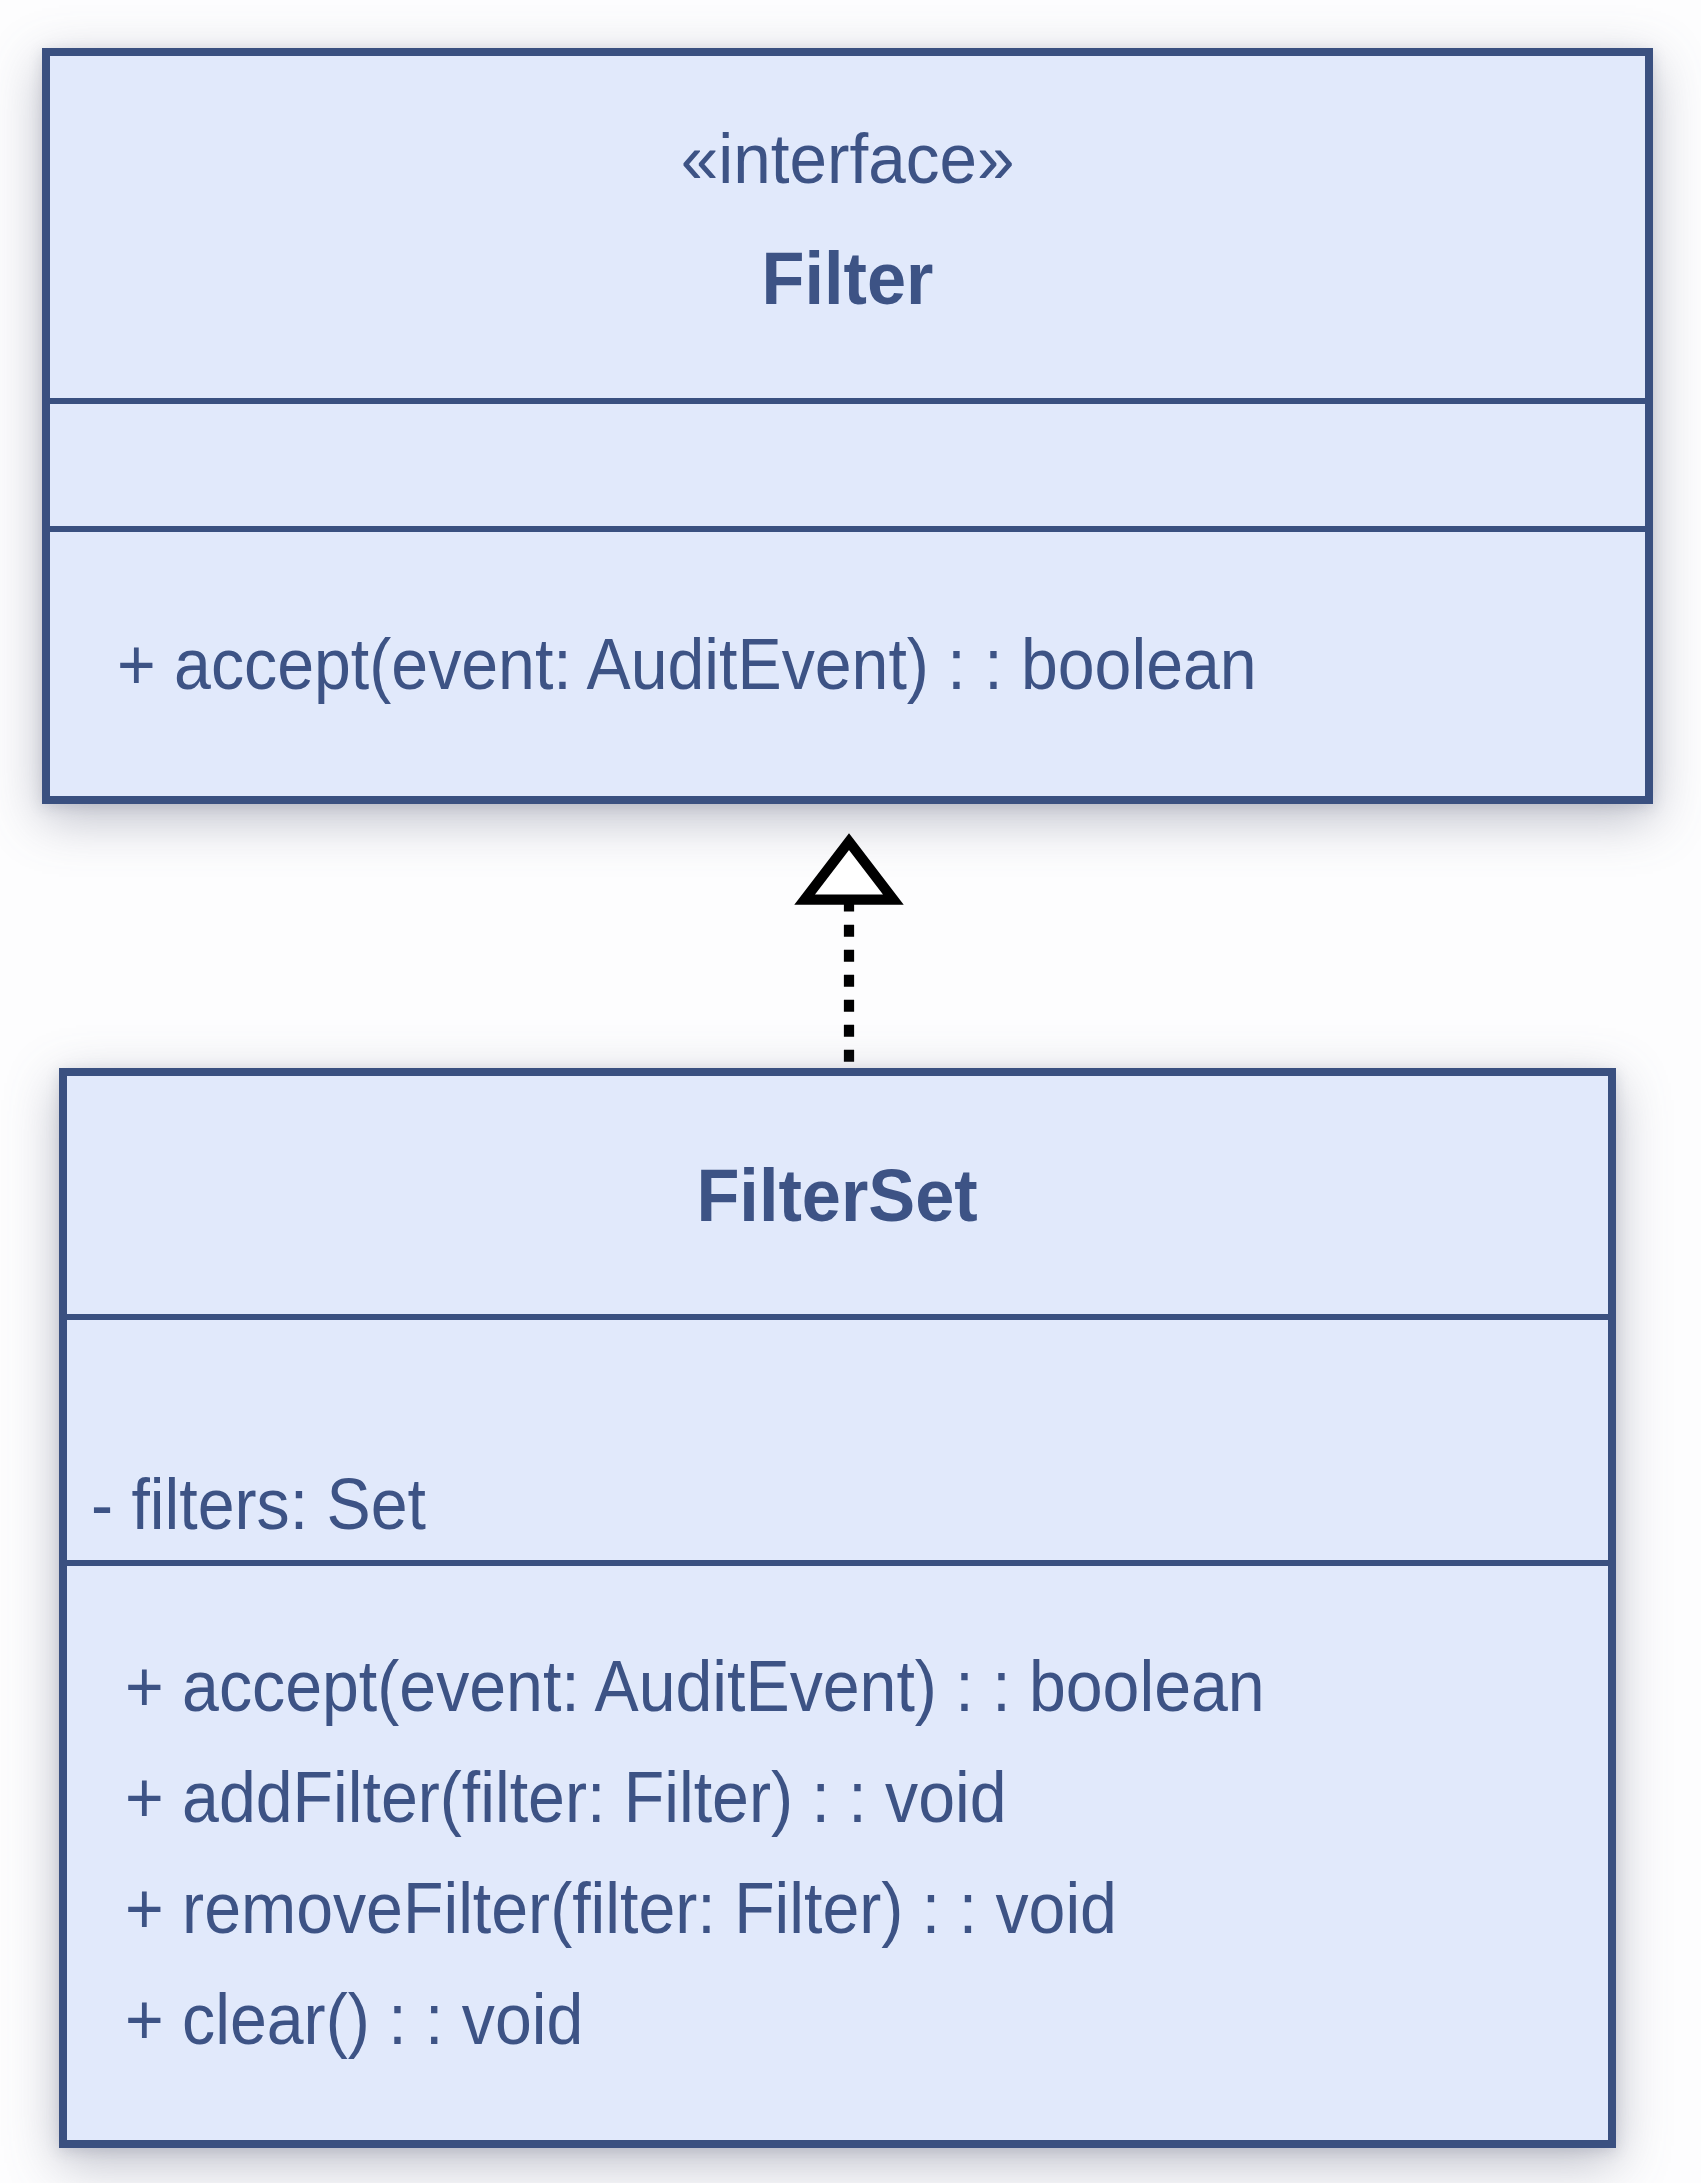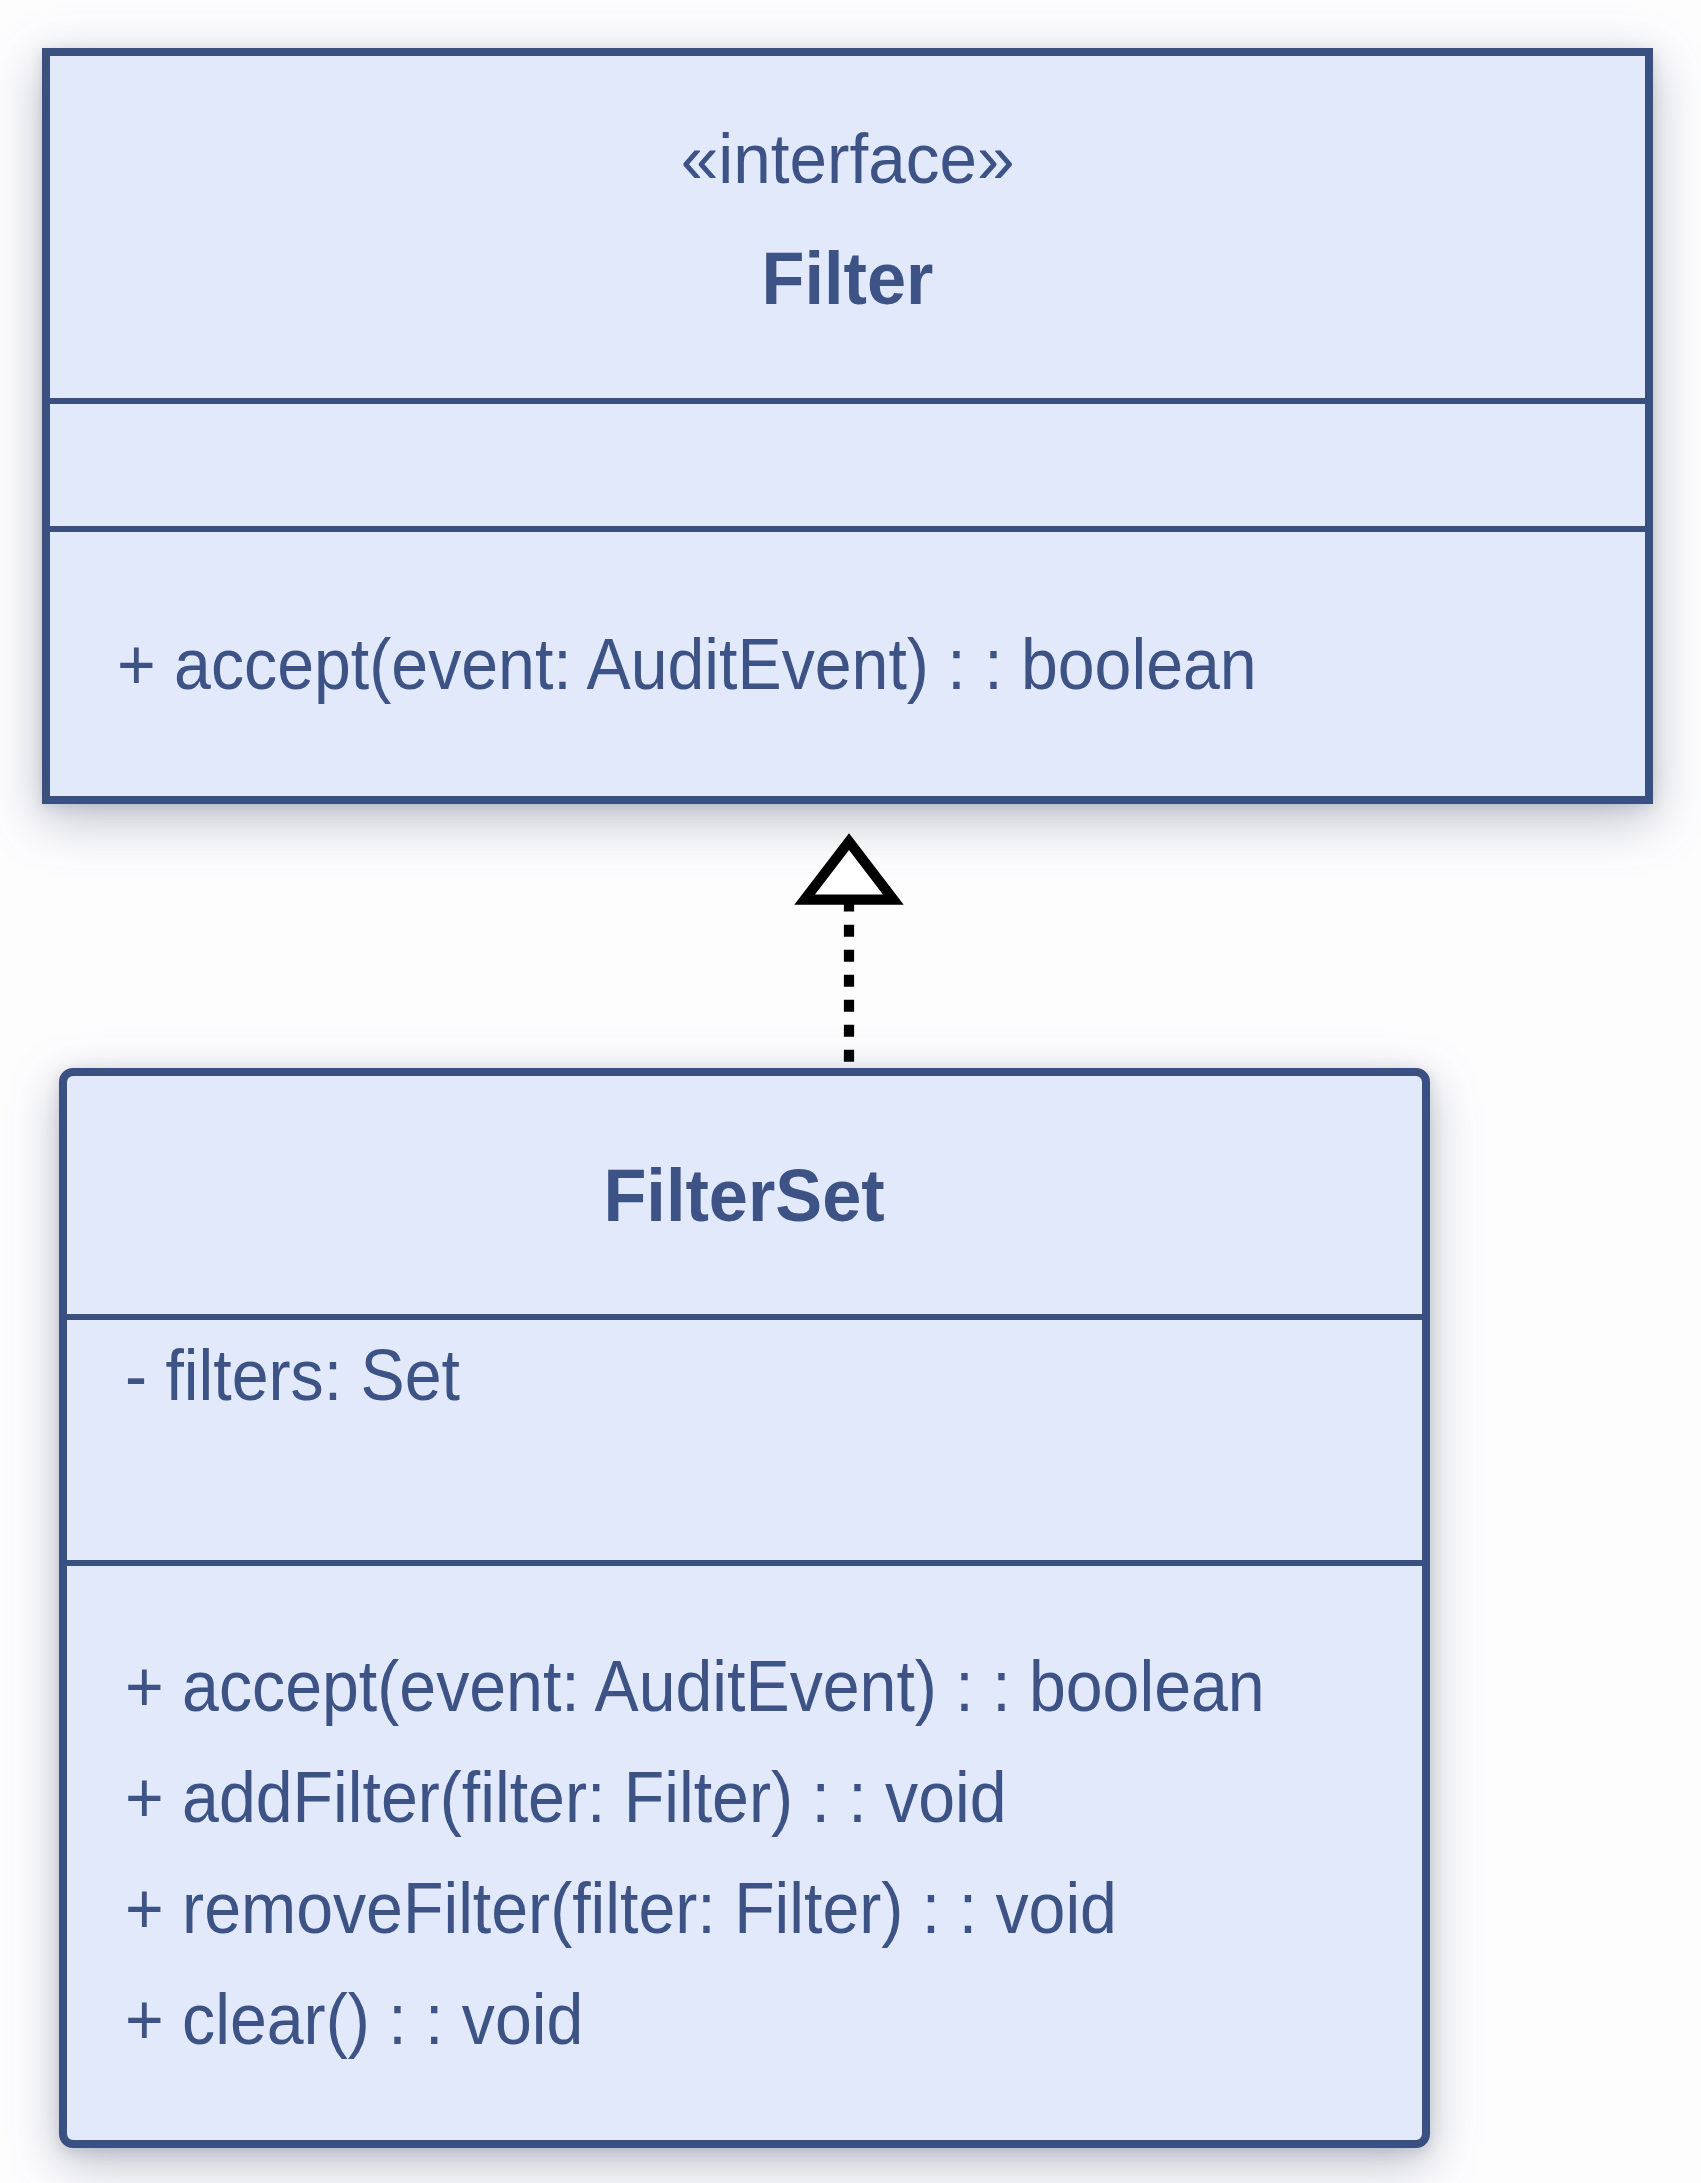--- a/index.html
+++ b/index.html
@@ -22,33 +22,33 @@
 
   .uml-class{
     position:absolute;
     background:var(--fill);
     border:8px solid var(--border);
     display:flex;
     flex-direction:column;
     box-shadow:0 15px 48px rgba(99,106,128,.42), 0 3.4px 12.5px rgba(99,106,128,.20);
   }
   #class-filter{left:42px;top:48px;width:1611px;height:756px;}
-  #class-filterset{left:59px;top:1068px;width:1371px;height:1080px;border-radius:14px;}
+  #class-filterset{left:59px;top:1068px;width:1557px;height:1080px;}
 
   .compartment{width:100%;}
   .divided{border-top:6.8px solid var(--border);}
 
   
   #class-filter .c-title{height:342px;display:flex;flex-direction:column;align-items:center;justify-content:flex-start;padding-top:60px;}
   #class-filter .c-attrs{height:128px;}
   #class-filter .c-ops{flex:1;display:flex;flex-direction:column;justify-content:center;padding-left:67px;}
 
   
   #class-filterset .c-title{height:238px;display:flex;align-items:center;justify-content:center;}
-  #class-filterset .c-attrs{height:246px;display:flex;flex-direction:column;justify-content:flex-start;padding-left:58px;}
+  #class-filterset .c-attrs{height:246px;display:flex;flex-direction:column;justify-content:flex-end;padding-left:24px;}
   #class-filterset .c-ops{flex:1;display:flex;flex-direction:column;justify-content:center;padding-left:58px;}
 
   .stereotype{
     font-size:71px;
     line-height:85px;
     transform:scaleX(.95);
     transform-origin:50% 50%;
     white-space:nowrap;
   }
   .class-name{

